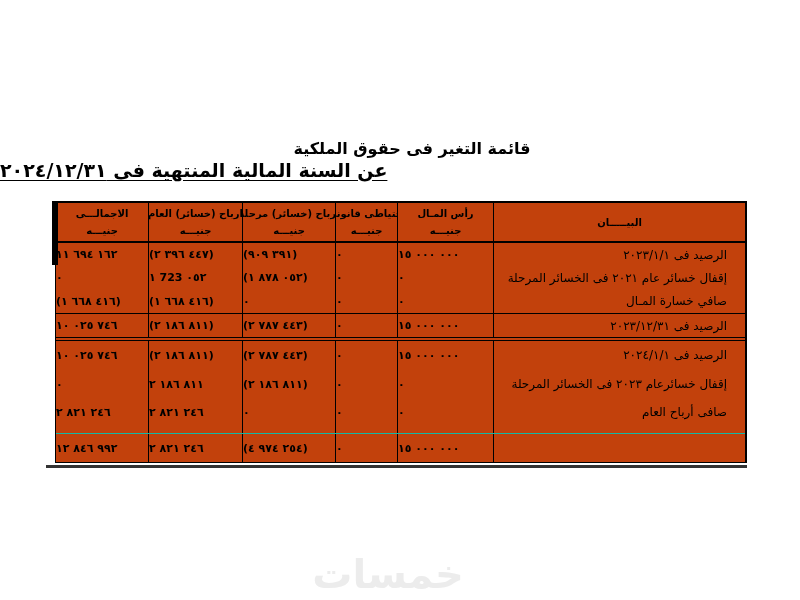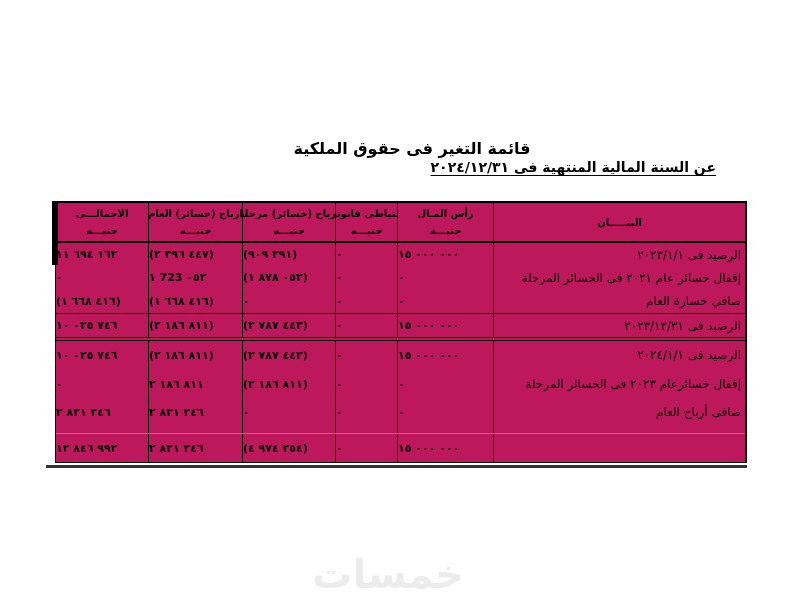--- a/index.html
+++ b/index.html
@@ -7,49 +7,49 @@
     width:800px;height:600px;background:#ffffff;position:relative;overflow:hidden;
     font-family:"DejaVu Sans",sans-serif;color:#000;
   }
   .page-title{
     position:absolute;top:127px;left:0;width:800px;margin:12px;
     text-align:center;direction:rtl;
     font-size:16px;font-weight:bold;
   }
   .page-subtitle{
     position:absolute;top:159px;left:0;width:716px;margin:0;
-    text-align:right;direction:rtl;
-    font-size:14px;font-weight:bold;
+    text-align:left;direction:rtl;
+    font-size:19px;font-weight:bold;
     text-decoration:underline;text-underline-offset:3px;
   }
   .tbl{
     position:absolute;left:55px;top:201px;width:692px;
     border:1px solid #000;border-top:2px solid #000;border-right:2px solid #000;
-    background:#be185d;box-sizing:border-box;
+    background:#c2410c;box-sizing:border-box;
   }
   .row{display:flex;direction:ltr;align-items:stretch;}
   .c{
     box-sizing:border-box;border-right:1px solid #000;
     display:flex;align-items:center;justify-content:flex-start;overflow:hidden;
   }
   .col-total{width:93px;}
   .col-year{width:94px;}
   .col-retained{width:93px;}
   .col-reserve{width:62px;}
   .col-capital{width:96px;}
   .col-desc{flex:1;border-right:none;}
   .thead{height:38px;border-bottom:2px solid #000;display:flex;direction:ltr;}
   .hc{flex-direction:column;justify-content:space-evenly;direction:rtl;}
   .hlabel{font-size:10px;font-weight:bold;white-space:nowrap;}
   .hcur{font-size:10px;font-weight:bold;}
   .num{
     direction:ltr;unicode-bidi:bidi-override;
     font-size:11px;font-weight:bold;letter-spacing:0.5px;white-space:nowrap;
   }
-  .c-desc{direction:rtl;justify-content:flex-start;padding-right:4px;}
+  .c-desc{direction:rtl;justify-content:flex-start;padding-right:18px;}
   .desc{font-size:12px;white-space:nowrap;direction:rtl;}
   .r1,.r2{height:23px;}
   .r3{height:24px;}
   .r4{height:23px;border-top:1px solid #000;}
   .r5{height:28px;border-top:4px double #000;}
   .r6{height:30px;}
   .r7{height:26px;}
   .rspacer{height:8px;}
   .r8{height:28px;border-top:1px solid #14b8a6;}
   .r8 .desc{font-weight:bold;}
@@ -149,21 +149,21 @@
         <div class="c c-num col-retained">
           <span class="num">٠</span>
         </div>
         <div class="c c-num col-reserve">
           <span class="num">٠</span>
         </div>
         <div class="c c-num col-capital">
           <span class="num">٠</span>
         </div>
         <div class="c c-desc col-desc">
-          <span class="desc">صافي خسارة العام</span>
+          <span class="desc">صافي خسارة المـال</span>
         </div>
       </div>
       <div class="row r4">
         <div class="c c-num col-total">
           <span class="num">١٠ ٠٢٥ ٧٤٦</span>
         </div>
         <div class="c c-num col-year">
           <span class="num">(٢ ١٨٦ ٨١١)</span>
         </div>
         <div class="c c-num col-retained">

